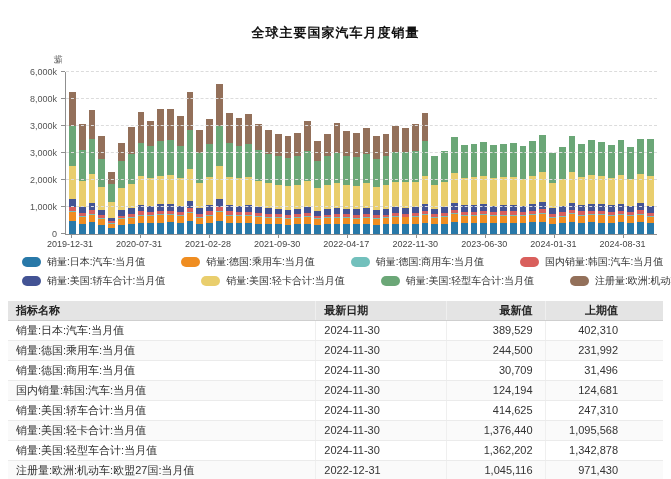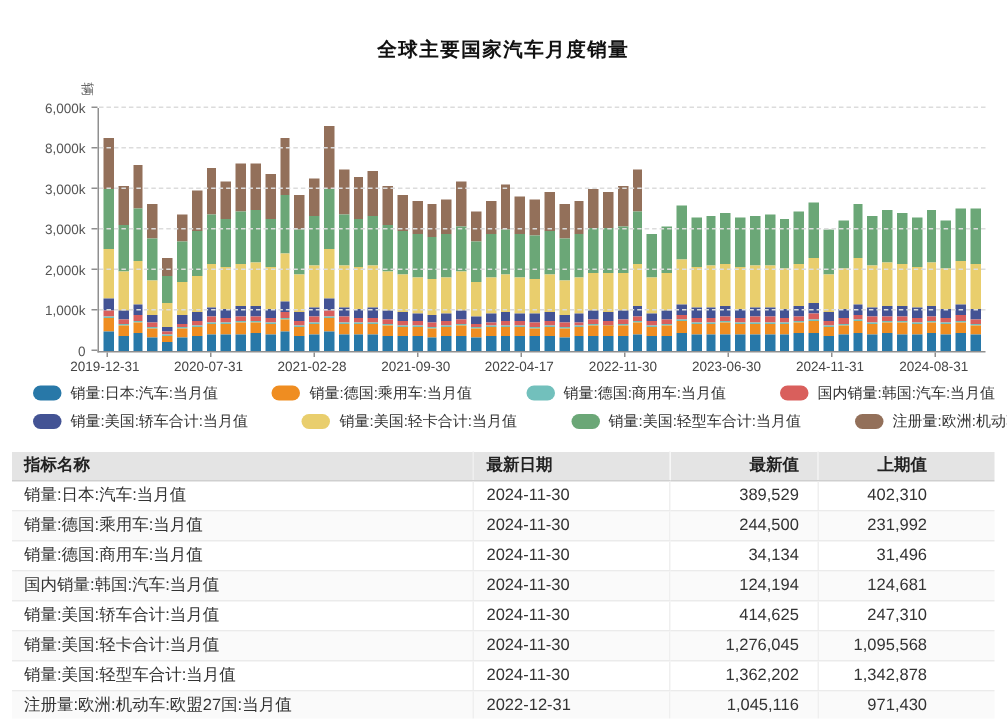--- a/index.html
+++ b/index.html
@@ -647,21 +647,21 @@
     <div class="xtick" style="left: 94.1667%;"></div>
   </div>
 <div class="xlabels">
     <div class="xlabel" style="left: 0.833333%;">2019-12-31</div>
     <div class="xlabel" style="left: 12.5%;">2020-07-31</div>
     <div class="xlabel" style="left: 24.1667%;">2021-02-28</div>
     <div class="xlabel" style="left: 35.8333%;">2021-09-30</div>
     <div class="xlabel" style="left: 47.5%;">2022-04-17</div>
     <div class="xlabel" style="left: 59.1667%;">2022-11-30</div>
     <div class="xlabel" style="left: 70.8333%;">2023-06-30</div>
-    <div class="xlabel" style="left: 82.5%;">2024-11-31</div>
+    <div class="xlabel" style="left: 82.5%;">2024-01-31</div>
     <div class="xlabel" style="left: 94.1667%;">2024-08-31</div>
   </div>
 
 <div class="legend">
   <div class="legend-row">
       <div class="legend-item">
         <span class="swatch" style="background: rgb(40, 120, 168);"></span>
         <span>销量:日本:汽车:当月值</span>
       </div>
       <div class="legend-item">
@@ -721,39 +721,39 @@
       </tr>
       <tr>
         <td>销量:德国:乘用车:当月值</td>
         <td>2024-11-30</td>
         <td class="num">244,500</td>
         <td class="num">231,992</td>
       </tr>
       <tr>
         <td>销量:德国:商用车:当月值</td>
         <td>2024-11-30</td>
-        <td class="num">34,134</td>
+        <td class="num">30,709</td>
         <td class="num">31,496</td>
       </tr>
       <tr>
         <td>国内销量:韩国:汽车:当月值</td>
         <td>2024-11-30</td>
         <td class="num">124,194</td>
         <td class="num">124,681</td>
       </tr>
       <tr>
         <td>销量:美国:轿车合计:当月值</td>
         <td>2024-11-30</td>
         <td class="num">414,625</td>
         <td class="num">247,310</td>
       </tr>
       <tr>
         <td>销量:美国:轻卡合计:当月值</td>
         <td>2024-11-30</td>
-        <td class="num">1,276,045</td>
+        <td class="num">1,376,440</td>
         <td class="num">1,095,568</td>
       </tr>
       <tr>
         <td>销量:美国:轻型车合计:当月值</td>
         <td>2024-11-30</td>
         <td class="num">1,362,202</td>
         <td class="num">1,342,878</td>
       </tr>
       <tr>
         <td>注册量:欧洲:机动车:欧盟27国:当月值</td>

